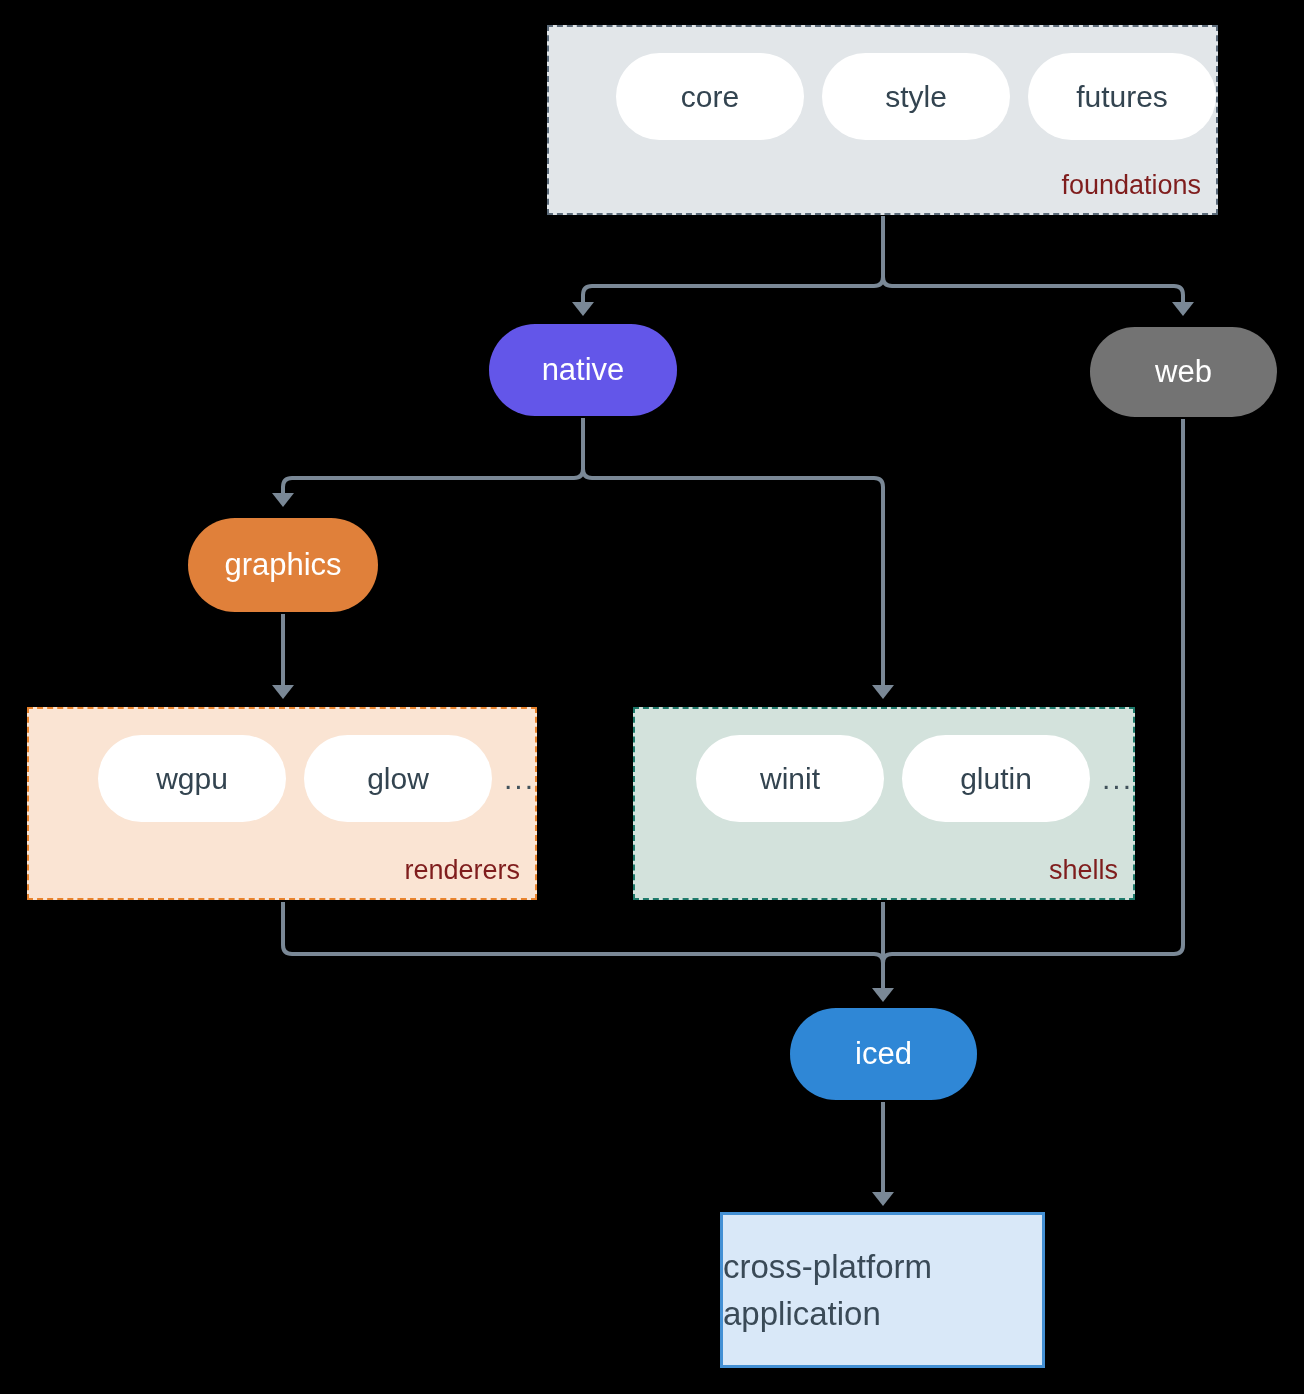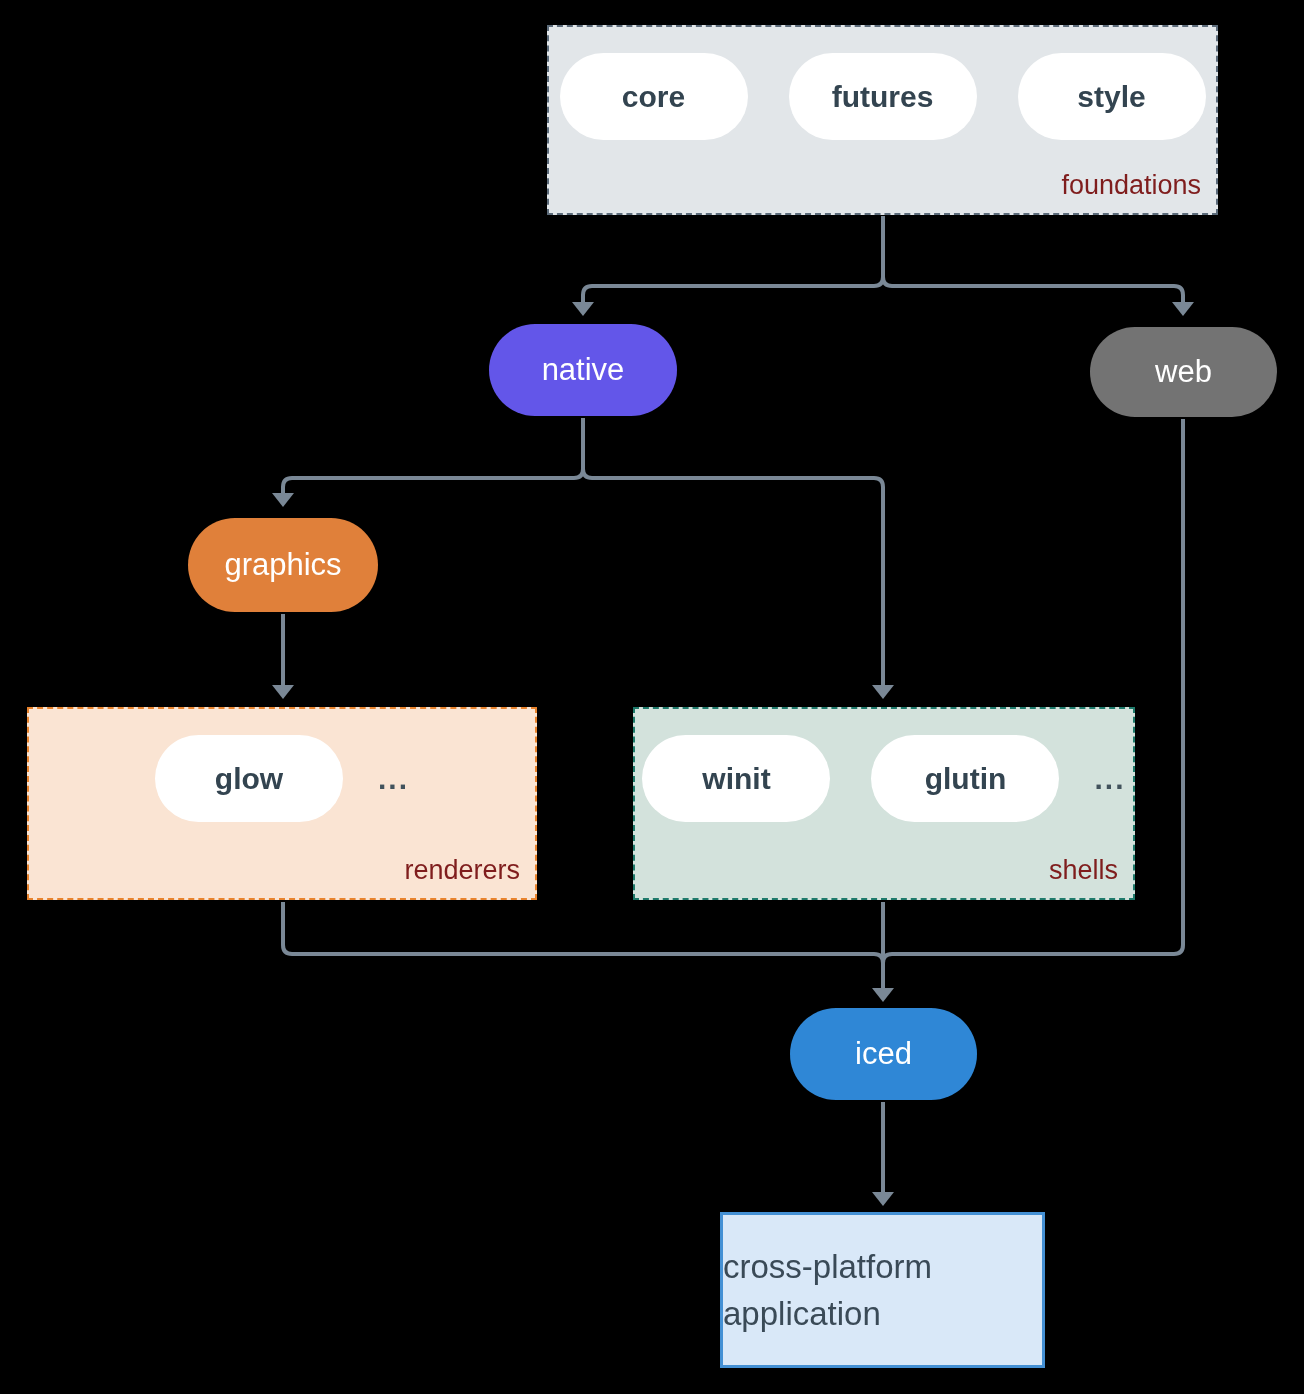--- a/index.html
+++ b/index.html
@@ -2,21 +2,21 @@
 <html><head>
 <meta charset="utf-8">
 <style>
   html,body{margin:0;padding:0;background:#000;}
   #stage{
     position:relative;width:1304px;height:1394px;background:#000;
     font-family:"Liberation Sans","DejaVu Sans",sans-serif;overflow:hidden;
   }
   
   .groupbox{position:absolute;box-sizing:border-box;}
-  .groupbox .pillrow{position:absolute;left:0;top:26px;width:100%;display:flex;justify-content:center;align-items:center;gap:41px;font-weight:bold;}
+  .groupbox .pillrow{position:absolute;left:0;top:26px;width:100%;display:flex;justify-content:flex-end;align-items:center;gap:18px;}
   .grouplabel{position:absolute;right:15px;bottom:12px;font-size:27px;color:#7f1d1d;}
   #foundations-box{left:547px;top:25px;width:671px;height:190px;background:#e2e6e9;border:2px dashed #5c6b7a;}
   #renderers-box{left:27px;top:707px;width:510px;height:193px;background:#fae4d3;border:2px dashed #e8832d;}
   #shells-box{left:633px;top:707px;width:502px;height:193px;background:#d3e2dc;border:2px dashed #1f7a6b;}
   
   .pill{
     width:188px;height:87px;background:#fff;border-radius:44px;
     display:flex;align-items:center;justify-content:center;
     font-size:30px;color:#334450;
   }
@@ -62,33 +62,34 @@
     <path d="M1183 419 V945 Q1183 954 1174 954 H892 Q883 954 883 963"></path>
     <path d="M883 902 V988"></path>
     <polygon points="872,988 894,988 883,1002"></polygon>
     <path d="M883 1102 V1192"></path>
     <polygon points="872,1192 894,1192 883,1206"></polygon>
   </svg>
 
   <div class="groupbox" id="foundations-box">
     <div class="pillrow">
       <div class="pill">core</div>
+      <div class="pill">style</div>
       <div class="pill">futures</div>
-      <div class="pill">style</div>
     </div>
     <div class="grouplabel">foundations</div>
   </div>
 
   <div class="node" id="node-native">native</div>
   <div class="node" id="node-web">web</div>
 
   <div class="node" id="node-graphics">graphics</div>
 
   <div class="groupbox" id="renderers-box">
     <div class="pillrow">
+      <div class="pill">wgpu</div>
       <div class="pill">glow</div>
       <span class="dots">...</span>
     </div>
     <div class="grouplabel">renderers</div>
   </div>
 
   <div class="groupbox" id="shells-box">
     <div class="pillrow">
       <div class="pill">winit</div>
       <div class="pill">glutin</div>

